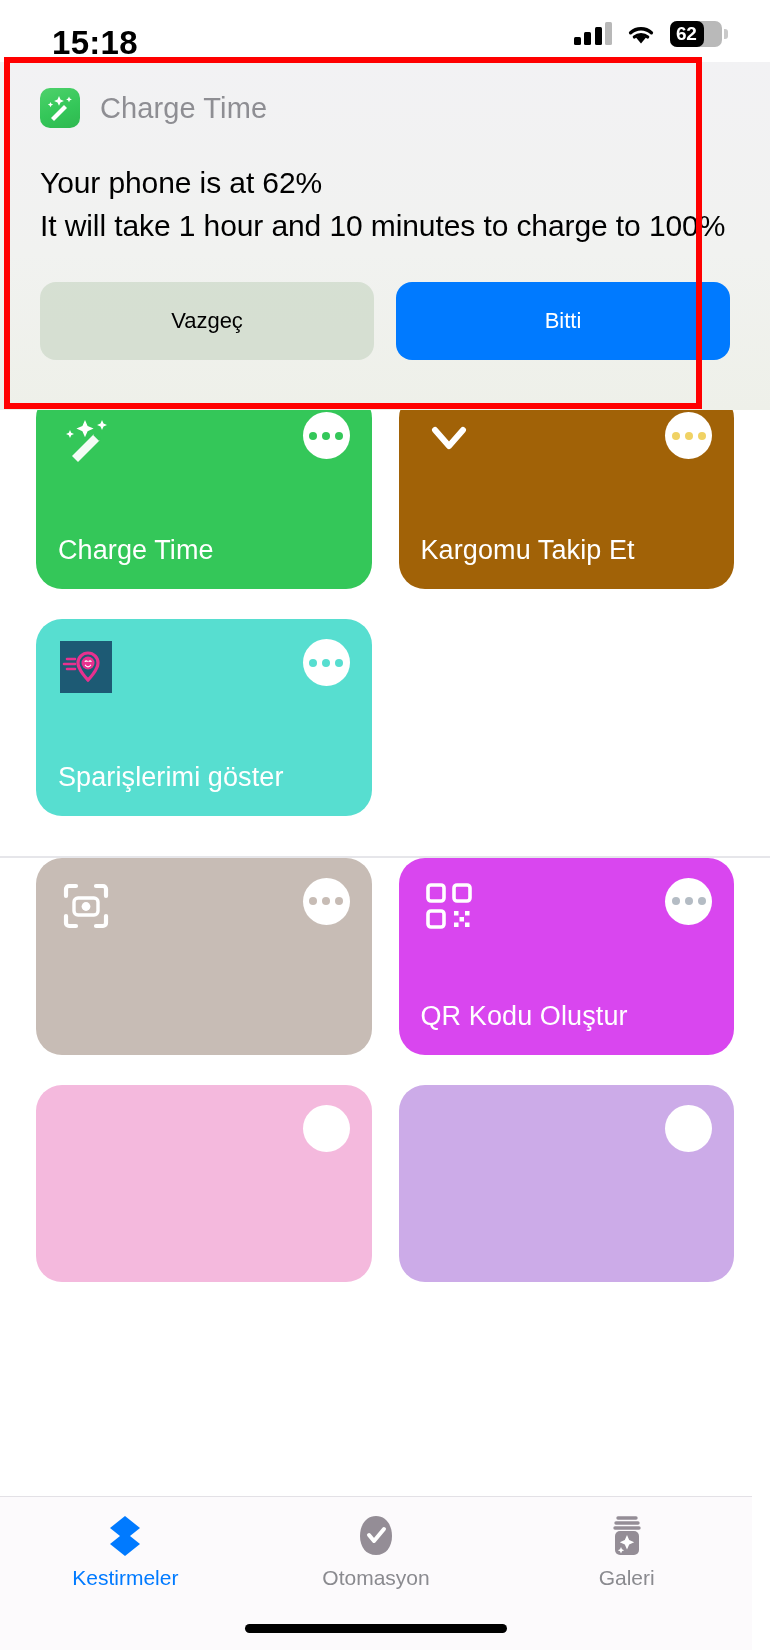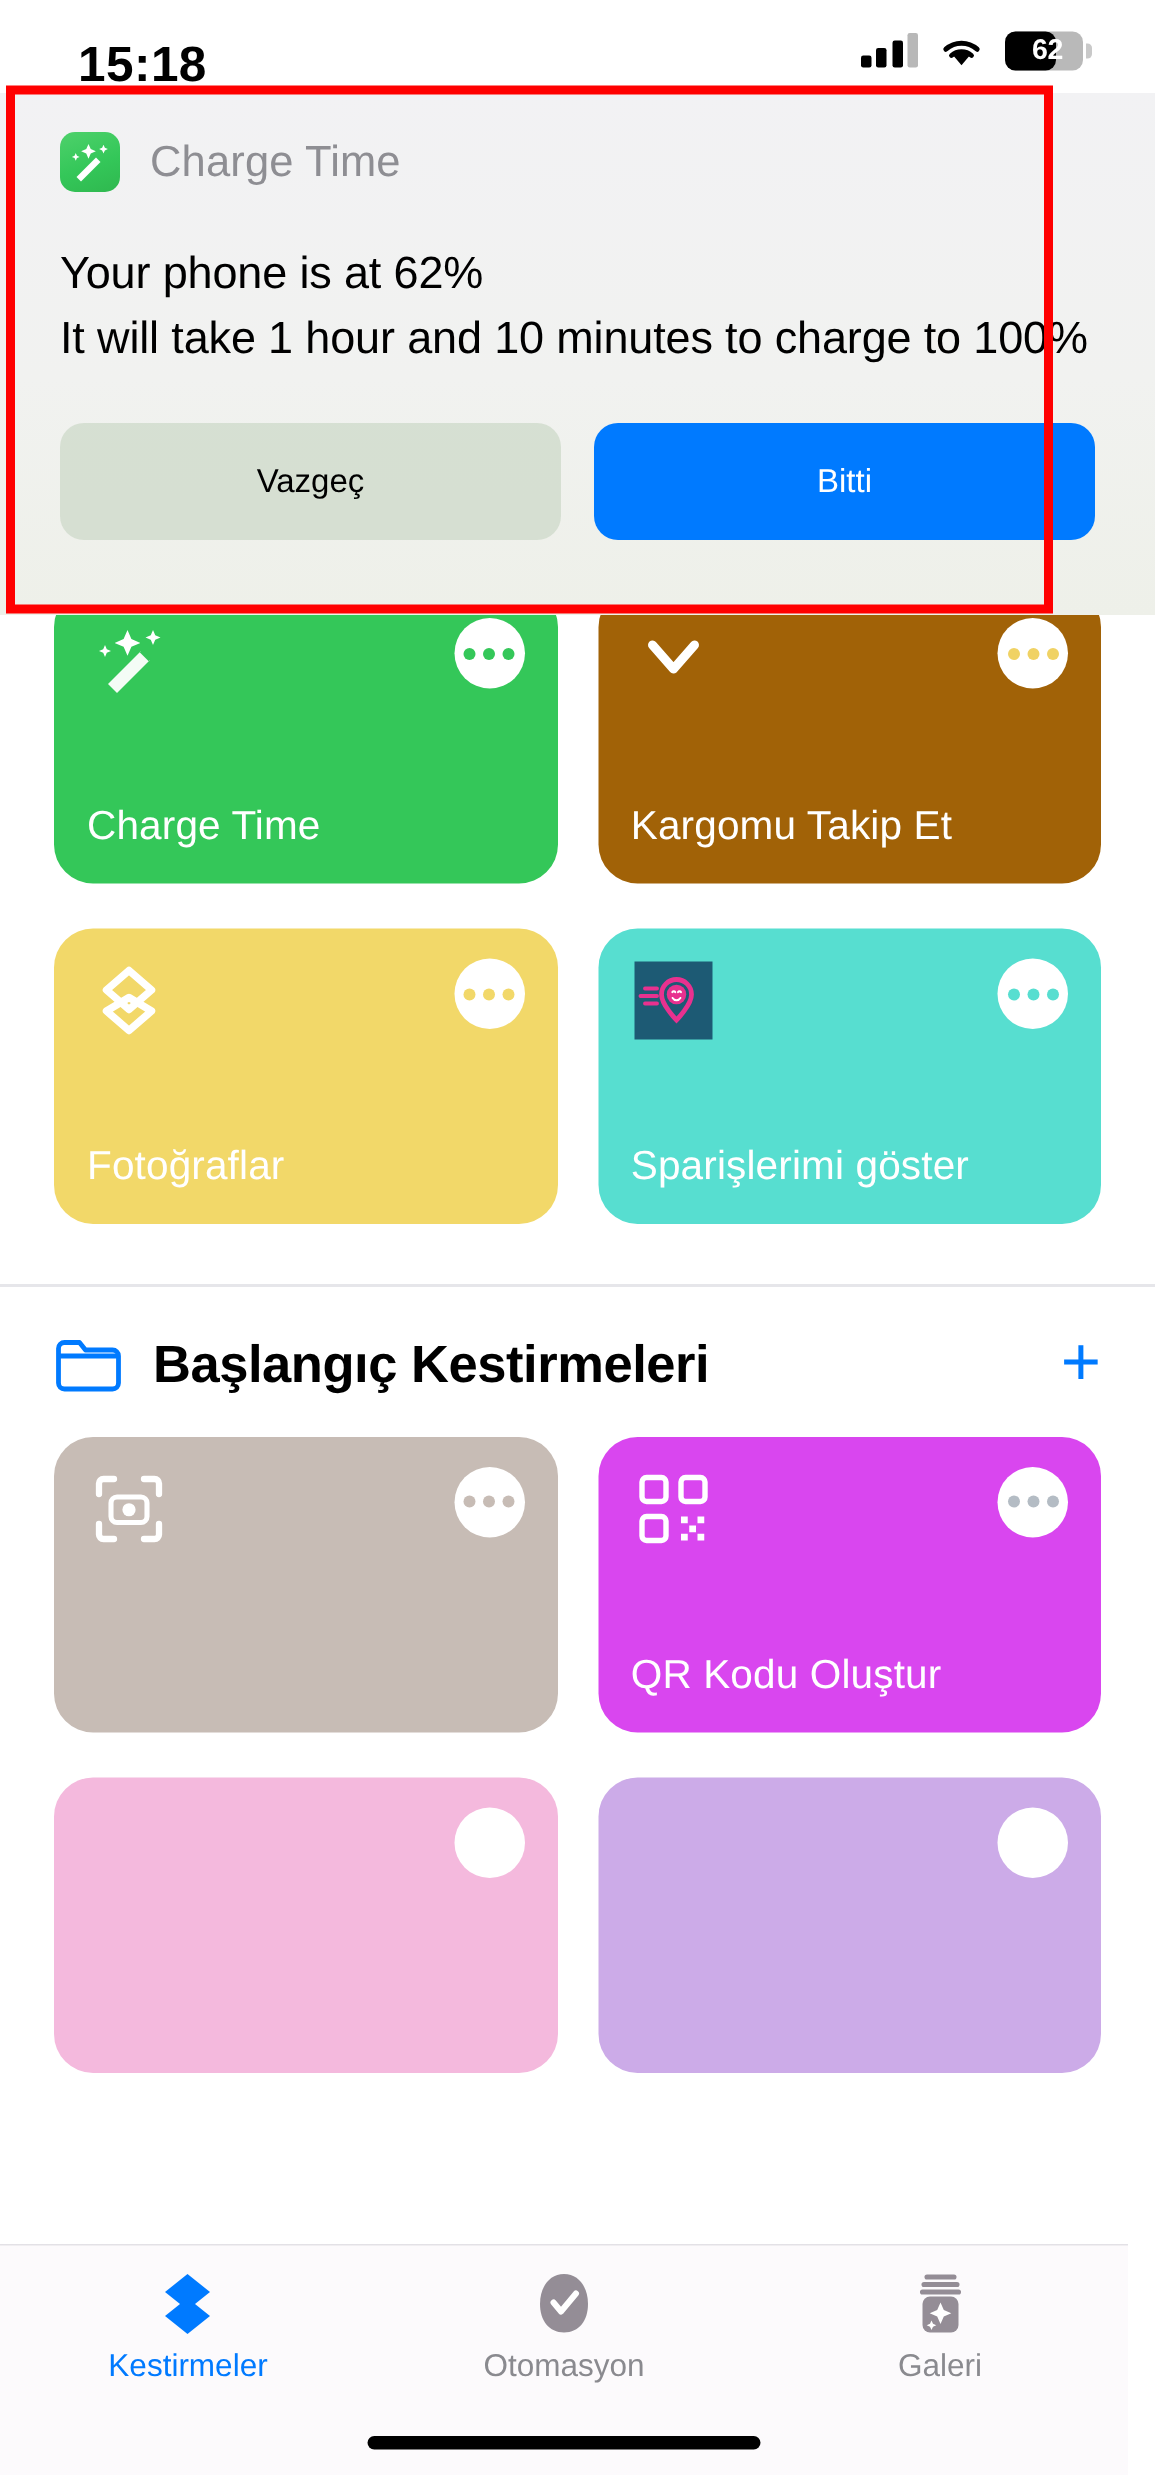--- a/index.html
+++ b/index.html
@@ -76,21 +76,21 @@
     width: 34px;
     border-radius: 7px;
     background: #000;
   }
   .battery-pct {
     position: relative;
     z-index: 2;
     color: #fff;
     font-size: 19px;
     font-weight: bold;
-    padding-left: 18px;
+    padding-left: 6px;
     letter-spacing: -0.3px;
   }
   .battery-tip {
     position: absolute;
     right: -6px; top: 8px;
     width: 4px; height: 10px;
     border-radius: 0 3px 3px 0;
     background: #c9c9c9;
   }
 
@@ -376,36 +376,20 @@
         </div>
         <div class="dots">
           <span style="background:#f0d264"></span>
             <span style="background:#f0d264"></span>
             <span style="background:#f0d264"></span>
         </div>
       </div>
       <div class="card-label">Kargomu Takip Et</div>
     </div>
 
-    <div class="card" style="background:#f2d869">
-      <div class="card-top">
-        <div class="card-icon">
-          <svg width="52" height="52" viewBox="0 0 52 52">
-            <path d="M26 6 L41 19 L26 32 L11 19 Z" fill="none" stroke="#fff" stroke-width="5" stroke-linejoin="round"></path>
-            <path d="M26 24 L41 33 L26 46 L11 33 Z" fill="none" stroke="#fff" stroke-width="5" stroke-linejoin="round"></path>
-          </svg>
-        </div>
-        <div class="dots">
-          <span style="background:#f2d869"></span>
-            <span style="background:#f2d869"></span>
-            <span style="background:#f2d869"></span>
-        </div>
-      </div>
-      <div class="card-label">Fotoğraflar</div>
-    </div>
 
 
     <div class="card" style="background:#57ded0">
       <div class="card-top">
         <div class="card-icon">
           <svg width="56" height="56" viewBox="0 0 56 56">
             <rect x="2" y="2" width="52" height="52" fill="#1d5a74"></rect>
             <path d="M30 14 a10 10 0 0 1 10 10 c0 7 -10 17 -10 17 s-10 -10 -10 -17 a10 10 0 0 1 10 -10 Z" fill="none" stroke="#e8318f" stroke-width="3.2"></path>
             <circle cx="30" cy="24" r="6.5" fill="#e8318f"></circle>
             <path d="M27.2 22.4 a1.2 1.2 0 0 1 2 0 M31 22.4 a1.2 1.2 0 0 1 2 0 M27.4 26.3 a3 3 0 0 0 5.2 0" stroke="#fff" stroke-width="1.3" fill="none" stroke-linecap="round"></path>
@@ -417,28 +401,20 @@
             <span style="background:#57ded0"></span>
             <span style="background:#57ded0"></span>
         </div>
       </div>
       <div class="card-label">Sparişlerimi göster</div>
     </div>
   </div>
 
   <div class="section-divider"></div>
 
-  <div class="section-header">
-    <svg class="folder-icon" width="46" height="38" viewBox="0 0 46 38">
-      <path d="M3 8 a4 4 0 0 1 4 -4 h10 l4 5 h18 a4 4 0 0 1 4 4 v18 a4 4 0 0 1 -4 4 H7 a4 4 0 0 1 -4 -4 Z" fill="none" stroke="#007aff" stroke-width="3.2" stroke-linejoin="round"></path>
-      <path d="M3 13 h40" stroke="#007aff" stroke-width="3.2"></path>
-    </svg>
-    <div class="section-title">Başlangıç Kestirmeleri</div>
-    <div class="plus-btn">+</div>
-  </div>
 
   <div class="grid">
 
     <div class="card" style="background:#c7bcb5">
       <div class="card-top">
         <div class="card-icon">
           <svg width="52" height="52" viewBox="0 0 52 52">
             <path d="M6 16 V9 a3 3 0 0 1 3 -3 h7 M36 6 h7 a3 3 0 0 1 3 3 v7 M46 36 v7 a3 3 0 0 1 -3 3 h-7 M16 46 H9 a3 3 0 0 1 -3 -3 v-7" stroke="#fff" stroke-width="4.2" fill="none" stroke-linecap="round"></path>
             <rect x="14" y="18" width="24" height="17" rx="4" fill="none" stroke="#fff" stroke-width="3.4"></rect>
             <circle cx="26" cy="26.5" r="4.4" fill="#fff"></circle>

